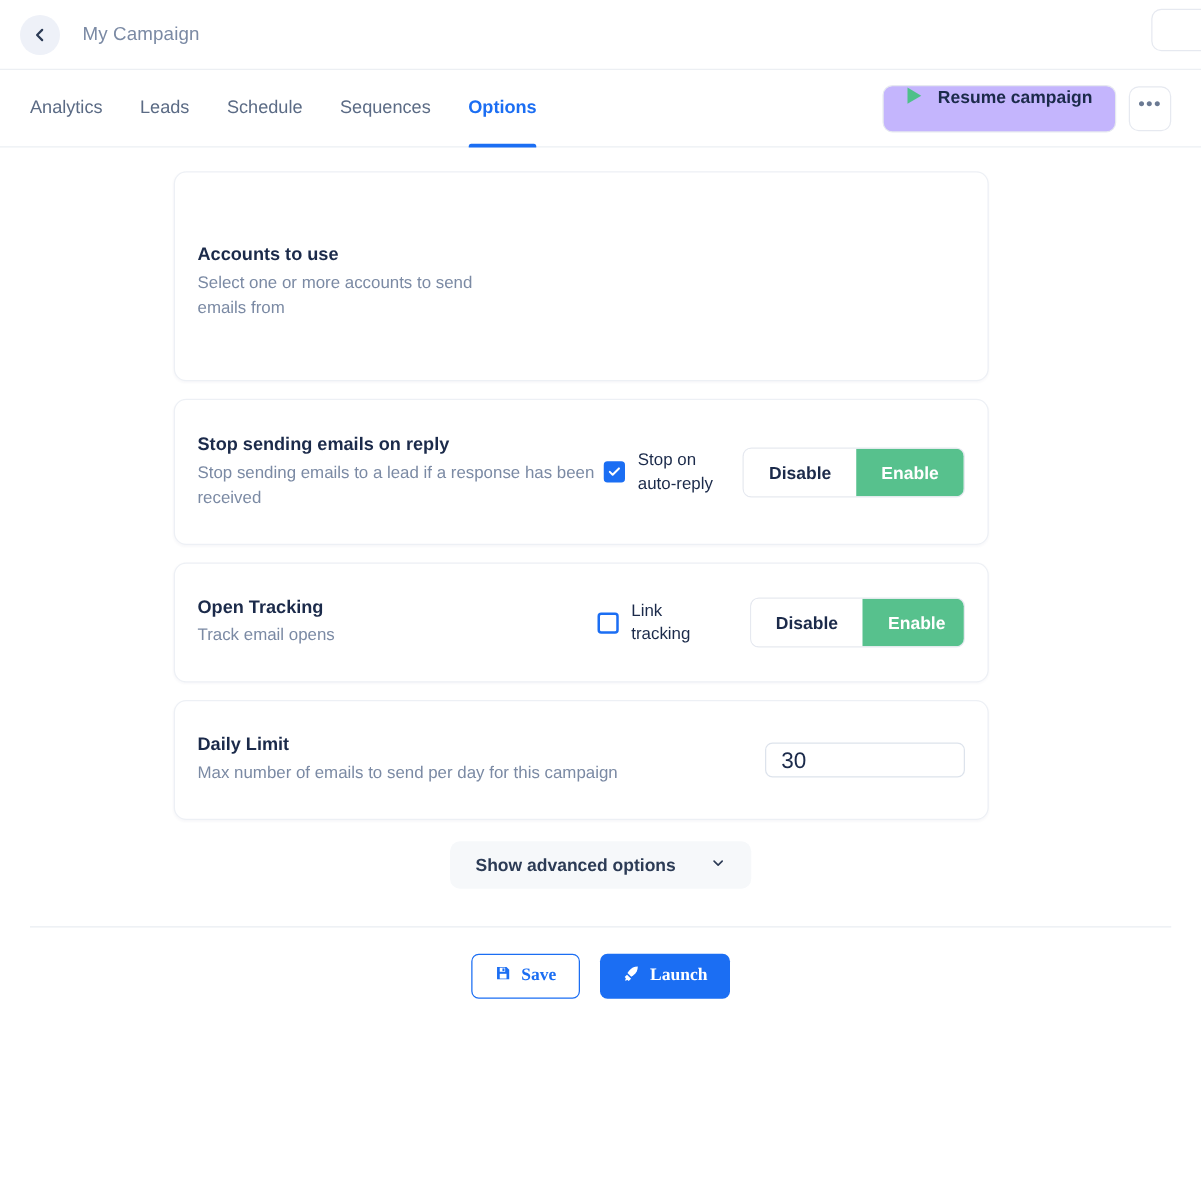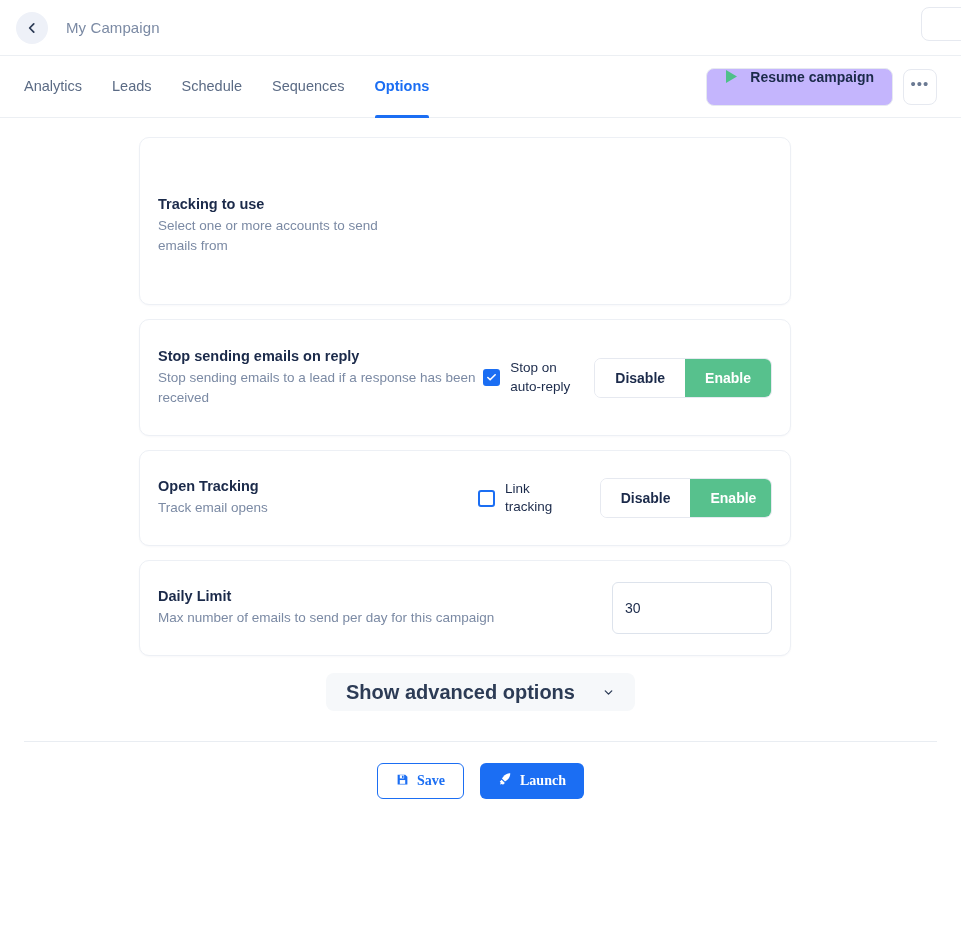--- a/index.html
+++ b/index.html
@@ -240,45 +240,45 @@
     border: none;
     font-family: inherit;
   }
   .seg-btn.on {
     background: #57c18d;
     color: #fff;
   }
 
   .limit-input {
     width: 160px;
-    height: 52px;
+    height: 28px;
     border: 1px solid #dde3ec;
     border-radius: 6px;
     padding: 0 12px;
-    font-size: 14px;
+    font-size: 18px;
     color: #1b2a4a;
     font-family: inherit;
     background: #fff;
     outline: none;
   }
 
   
   .advanced-wrap {
     display: flex;
     justify-content: center;
     margin-top: 17px;
   }
   .advanced-btn {
     display: flex; align-items: center; gap: 27px;
     height: 38px;
     padding: 0 20px;
     background: #f6f8fa;
     border: none;
     border-radius: 8px;
-    font-size: 20px;
+    font-size: 14px;
     font-weight: 700;
     color: #2c3b55;
     cursor: pointer;
     font-family: inherit;
   }
 
   .footer-divider {
     margin: 30px 24px 0 24px;
     height: 1px;
     background: #e9edf2;
@@ -364,21 +364,21 @@
       <span>•••</span>
     </button>
   </div>
 </div>
 
 <div class="content">
 
   <div class="card card-accounts">
     <div class="card-left">
       <div class="card-title-row">
-        <div class="card-title">Tracking to use</div>
+        <div class="card-title">Accounts to use</div>
       </div>
       <div class="card-sub">Select one or more accounts to send emails from</div>
     </div>
   </div>
 
   <div class="card" style="height:117px;">
     <div class="card-left" style="width:320px;">
       <div class="card-title-row">
         <div class="card-title">Stop sending emails on reply</div>
       </div>

